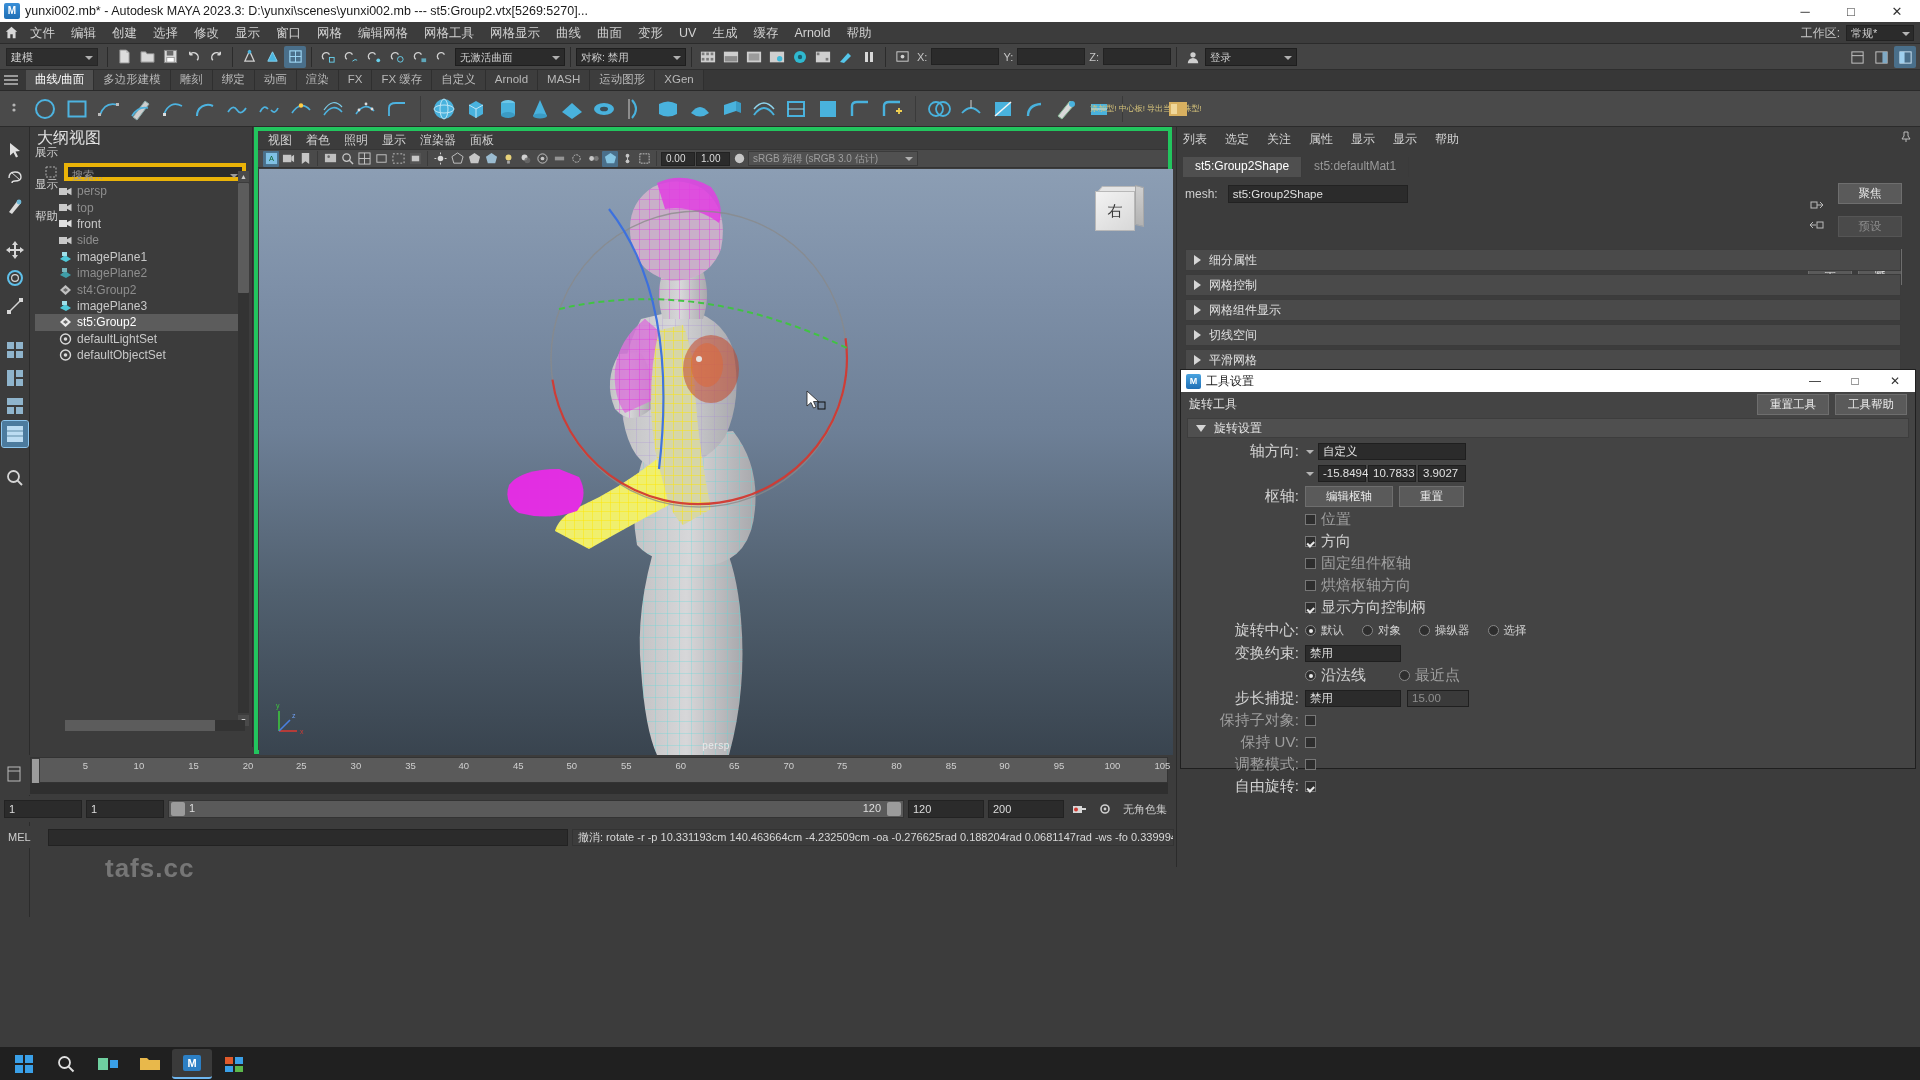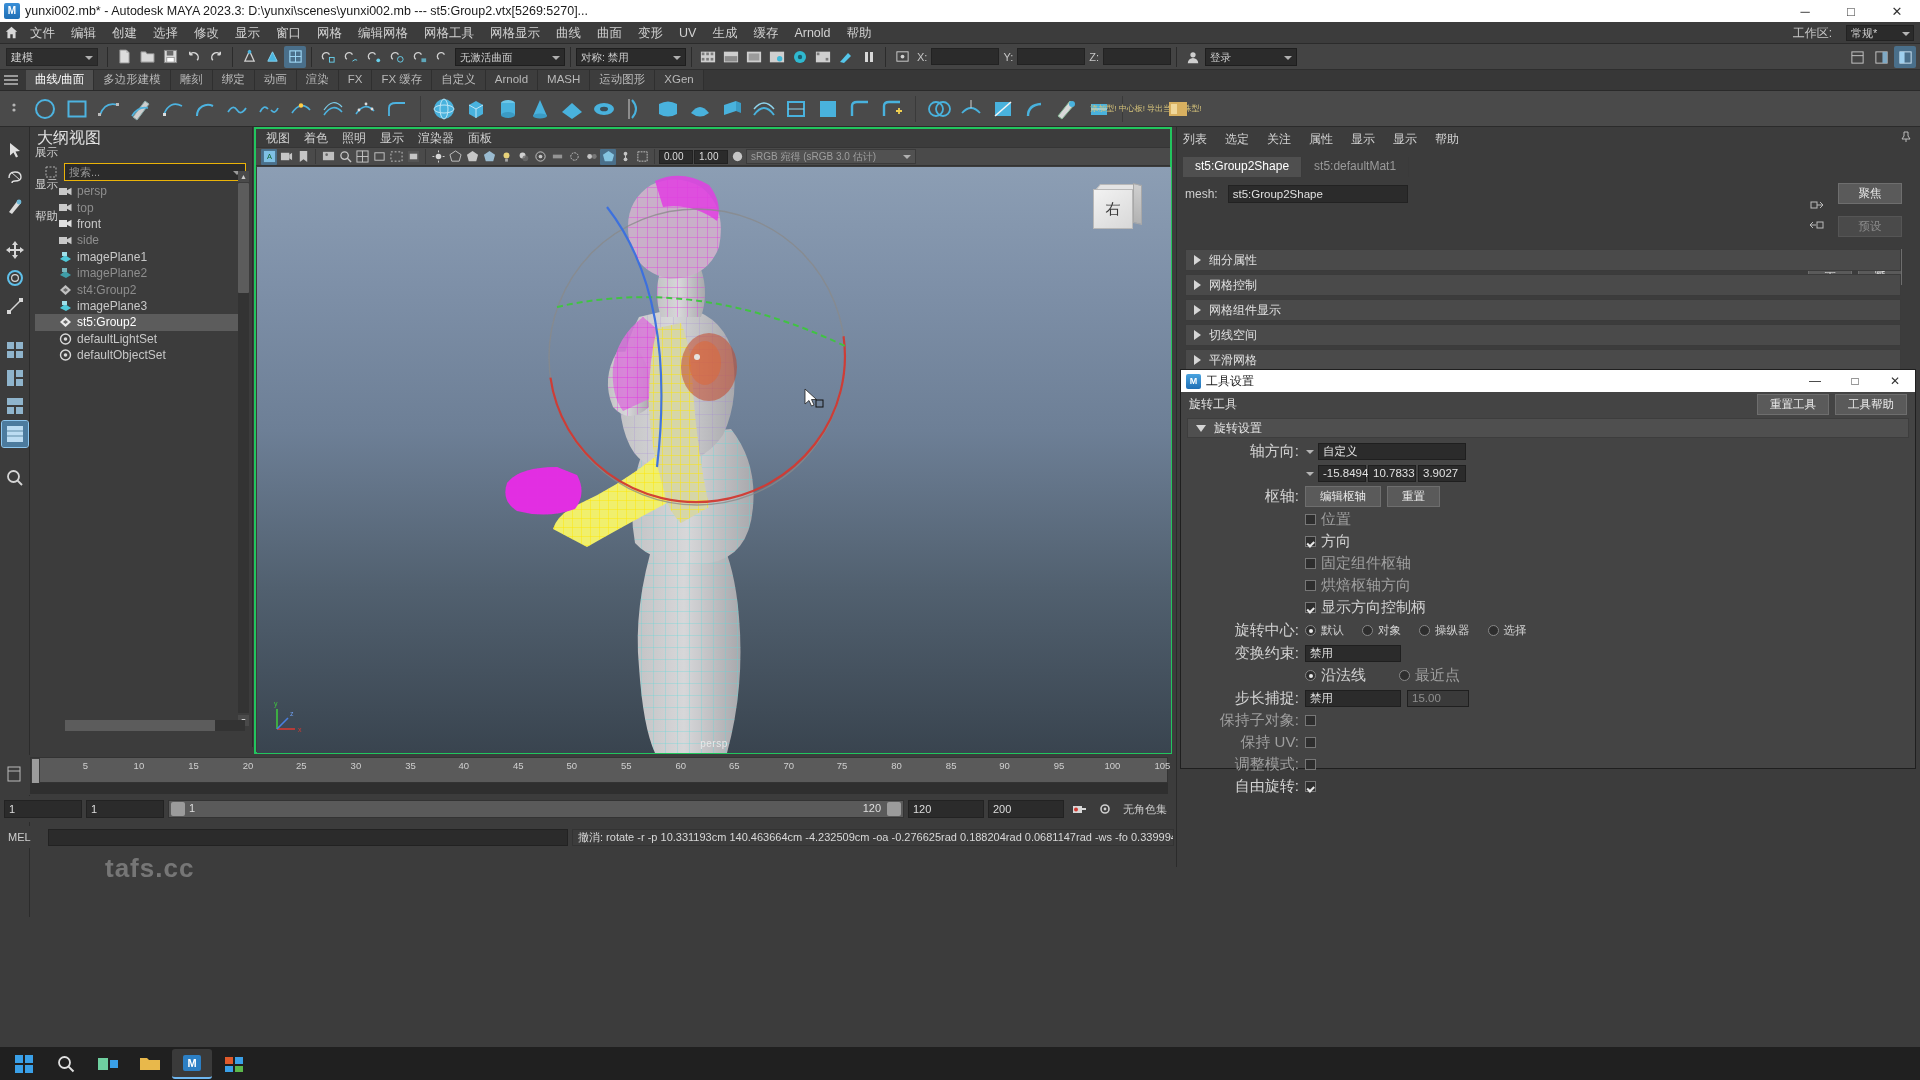--- a/index.html
+++ b/index.html
@@ -45,21 +45,21 @@
   .home-icon{
     width:22px;height:22px;display:flex;align-items:center;justify-content:center;
     color:#d8d8d8; font-size:13px;
   }
   .menubar .mi{
     padding:2px 8px; font-size:12.5px; color:#d2d2d2; white-space:nowrap;
     line-height:18px;
   }
   .wsbox{
     position:absolute; right:6px; top:0; height:22px; display:flex;
-    align-items:center; gap:14px; font-size:12px; color:#c8c8c8;
+    align-items:center; gap:6px; font-size:12px; color:#c8c8c8;
   }
   .wsbox .wsfield{
     background:#2b2b2b;border:1px solid #222;height:16px;line-height:14px;
     padding:0 14px 0 4px;min-width:68px;font-size:11px;position:relative;color:#d0d0d0;
   }
   .wsbox .wsfield::after{
     content:"";position:absolute;right:3px;top:6px;
     border-left:4px solid transparent;border-right:4px solid transparent;
     border-top:4px solid #b5b5b5;
   }
@@ -150,21 +150,21 @@
     background:#3c3c3c;border-right:1px solid #2b2b2b;
   }
   .ol-title{
     position:absolute;left:6px;top:1px;font-size:16px;color:#e0e0e0;
   }
   .ol-menu{
     position:absolute;left:4px;top:18px;display:flex;gap:17px;font-size:11.5px;color:#cfcfcf;flex-direction:column;
   }
   .ol-search{
     position:absolute;left:33px;top:36px;width:182px;height:18px;
-    background:#2b2b2b;border:1px solid #eab308;color:#9a9a9a;font-size:11px;
+    background:#2b2b2b;border:4px solid #eab308;color:#9a9a9a;font-size:11px;
     line-height:16px;padding:0 14px 0 4px;
   }
   .ol-search::after{
     content:"";position:absolute;right:4px;top:7px;
     border-left:4px solid transparent;border-right:4px solid transparent;
     border-top:4px solid #9a9a9a;
   }
   .ol-searchicon{
     position:absolute;left:12px;top:36px;width:16px;height:18px;
     display:flex;align-items:center;justify-content:center;color:#bbb;font-size:11px;
@@ -188,21 +188,21 @@
     display:flex;align-items:center;justify-content:center;font-size:7px;color:#ccc;
   }
   .ol-hscroll{
     position:absolute;left:34px;bottom:16px;width:180px;height:11px;background:#333;
   }
   .ol-hscroll .thumb{ position:absolute;left:0;top:0;width:150px;height:11px;background:#5c5c5c;}
 
   
   .vp{
     position:absolute;left:254px;top:127px;width:918px;height:627px;
-    background:#3c3c3c;border:2px solid #22c55e;
+    background:#3c3c3c;border:4px solid #22c55e;
   }
   .vp-menu{
     position:absolute;left:0;top:0;width:100%;height:18px;
     display:flex;align-items:center;gap:14px;padding-left:10px;
     font-size:12px;color:#d0d0d0;background:#3c3c3c;
   }
   .vp-toolbar{
     position:absolute;left:0;top:18px;width:100%;height:19px;
     background:#4a4a4a;display:flex;align-items:center;gap:1px;padding-left:5px;
     border-top:1px solid #353535;border-bottom:1px solid #333;
@@ -399,21 +399,21 @@
   .tfield{
     height:17px;background:#2b2b2b;border:1px solid #1f1f1f;color:#e0e0e0;font-size:11.5px;
     line-height:15px;padding:0 4px;
   }
   .tfield.wide{ width:148px; }
   .tfield.num{ width:48px; }
   .tfield.numwide{ width:62px; }
   .tfield.gray{ color:#8f8f8f;background:#3a3a3a; }
   .tbtn2{
     background:#5a5a5a;border:1px solid #6e6e6e;color:#eaeaea;font-size:11.5px;
-    padding:2px 14px;line-height:15px;margin-right:6px;
+    padding:2px 20px;line-height:15px;margin-right:6px;
   }
   .cb{
     width:11px;height:11px;background:#2e2e2e;border:1px solid #777;flex:none;margin-right:5px;
     position:relative;
   }
   .cb.on::after{
     content:"";position:absolute;left:1px;top:4px;width:5px;height:2.5px;
     border-left:2px solid #e8e8e8;border-bottom:2px solid #e8e8e8;
     transform:rotate(-45deg);
   }

